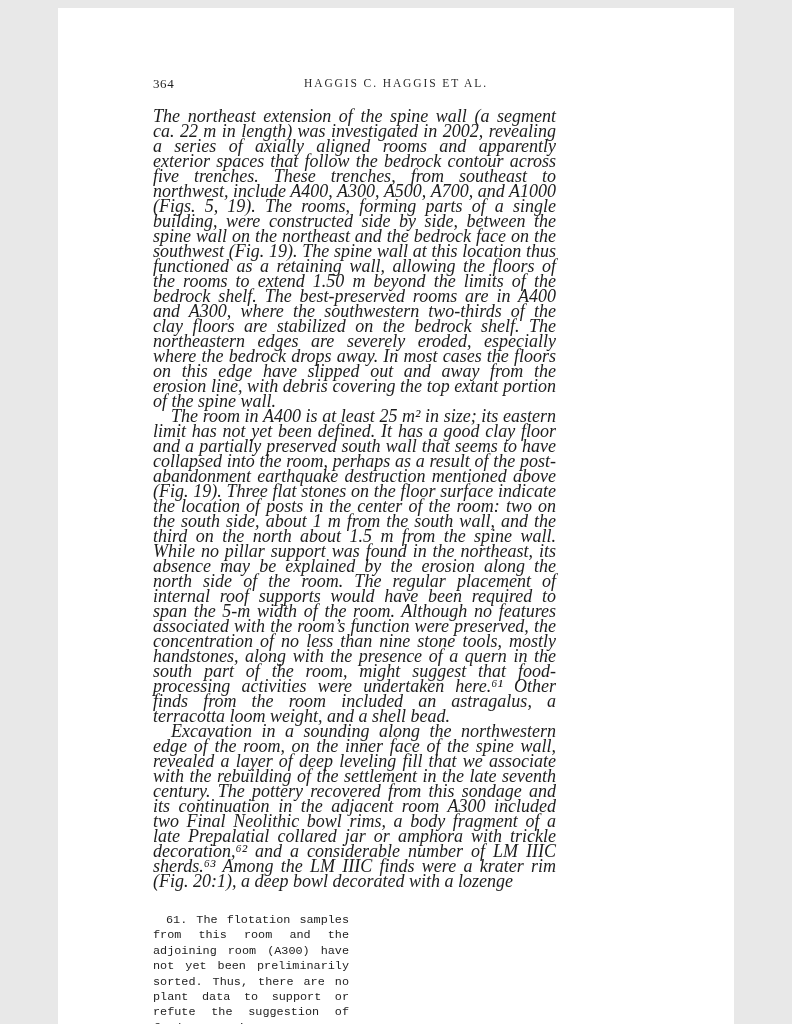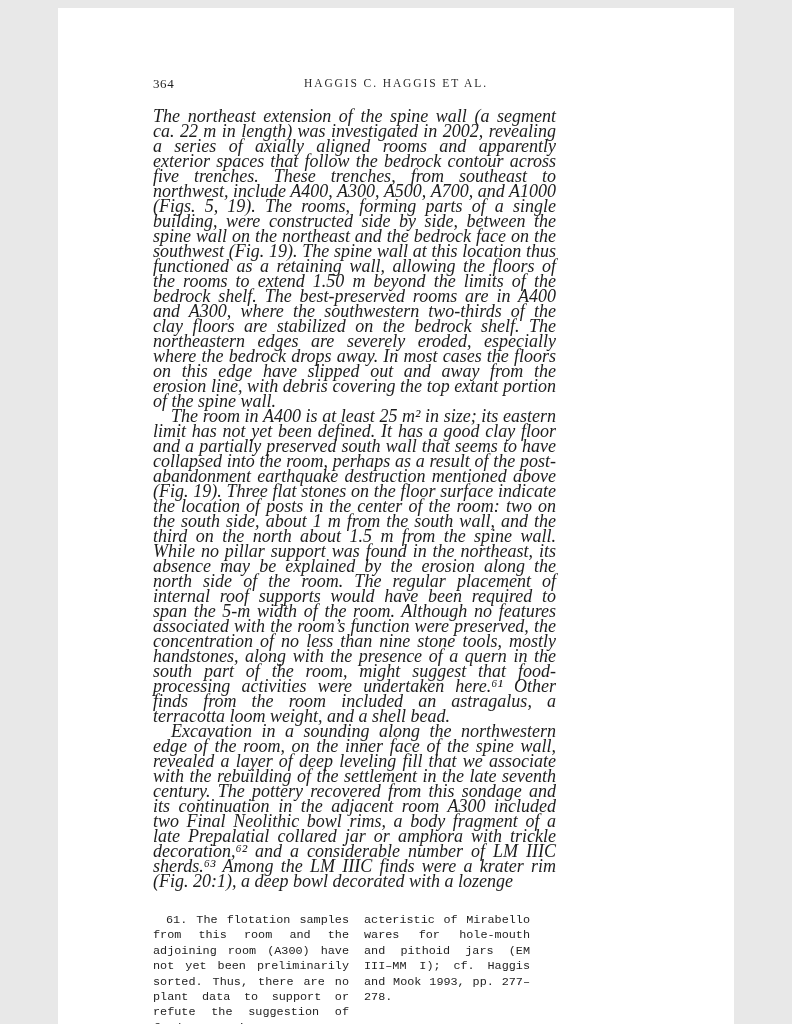--- a/index.html
+++ b/index.html
@@ -108,17 +108,16 @@
     <p class="para indented">The room in A400 is at least 25 m² in size; its eastern limit has not yet been defined. It has a good clay floor and a partially preserved south wall that seems to have collapsed into the room, perhaps as a result of the post-abandonment earthquake destruction mentioned above (Fig. 19). Three flat stones on the floor surface indicate the location of posts in the center of the room: two on the south side, about 1 m from the south wall, and the third on the north about 1.5 m from the spine wall. While no pillar support was found in the northeast, its absence may be explained by the erosion along the north side of the room. The regular placement of internal roof supports would have been required to span the 5-m width of the room. Although no features associated with the room’s function were preserved, the concentration of no less than nine stone tools, mostly handstones, along with the presence of a quern in the south part of the room, might suggest that food-processing activities were undertaken here.⁶¹ Other finds from the room included an astragalus, a terracotta loom weight, and a shell bead.</p>
     <p class="para indented">Excavation in a sounding along the northwestern edge of the room, on the inner face of the spine wall, revealed a layer of deep leveling fill that we associate with the rebuilding of the settlement in the late seventh century. The pottery recovered from this sondage and its continuation in the adjacent room A300 included two Final Neolithic bowl rims, a body fragment of a late Prepalatial collared jar or amphora with trickle decoration,⁶² and a considerable number of LM IIIC sherds.⁶³ Among the LM IIIC finds were a krater rim (Fig. 20:1), a deep bowl decorated with a lozenge</p>
   </div>
 
   <div class="footnotes">
     <div class="fn-col fn-col-left">
       <p class="fn fn-indent">61. The flotation samples from this room and the adjoining room (A300) have not yet been preliminarily sorted. Thus, there are no plant data to support or refute the suggestion of food-processing.</p>
       <p class="fn fn-indent">40. The fabric of the sherd is char-</p>
     </div>
     <div class="fn-col fn-col-right">
-      <p class="fn">acteristic of Mirabello wares for hole-mouth and pithoid jars (EM III–MM I); cf. Haggis and Mook 1993, pp. 277–278.</p>
     </div>
   </div>
 
 </div>
 
 </body></html>

